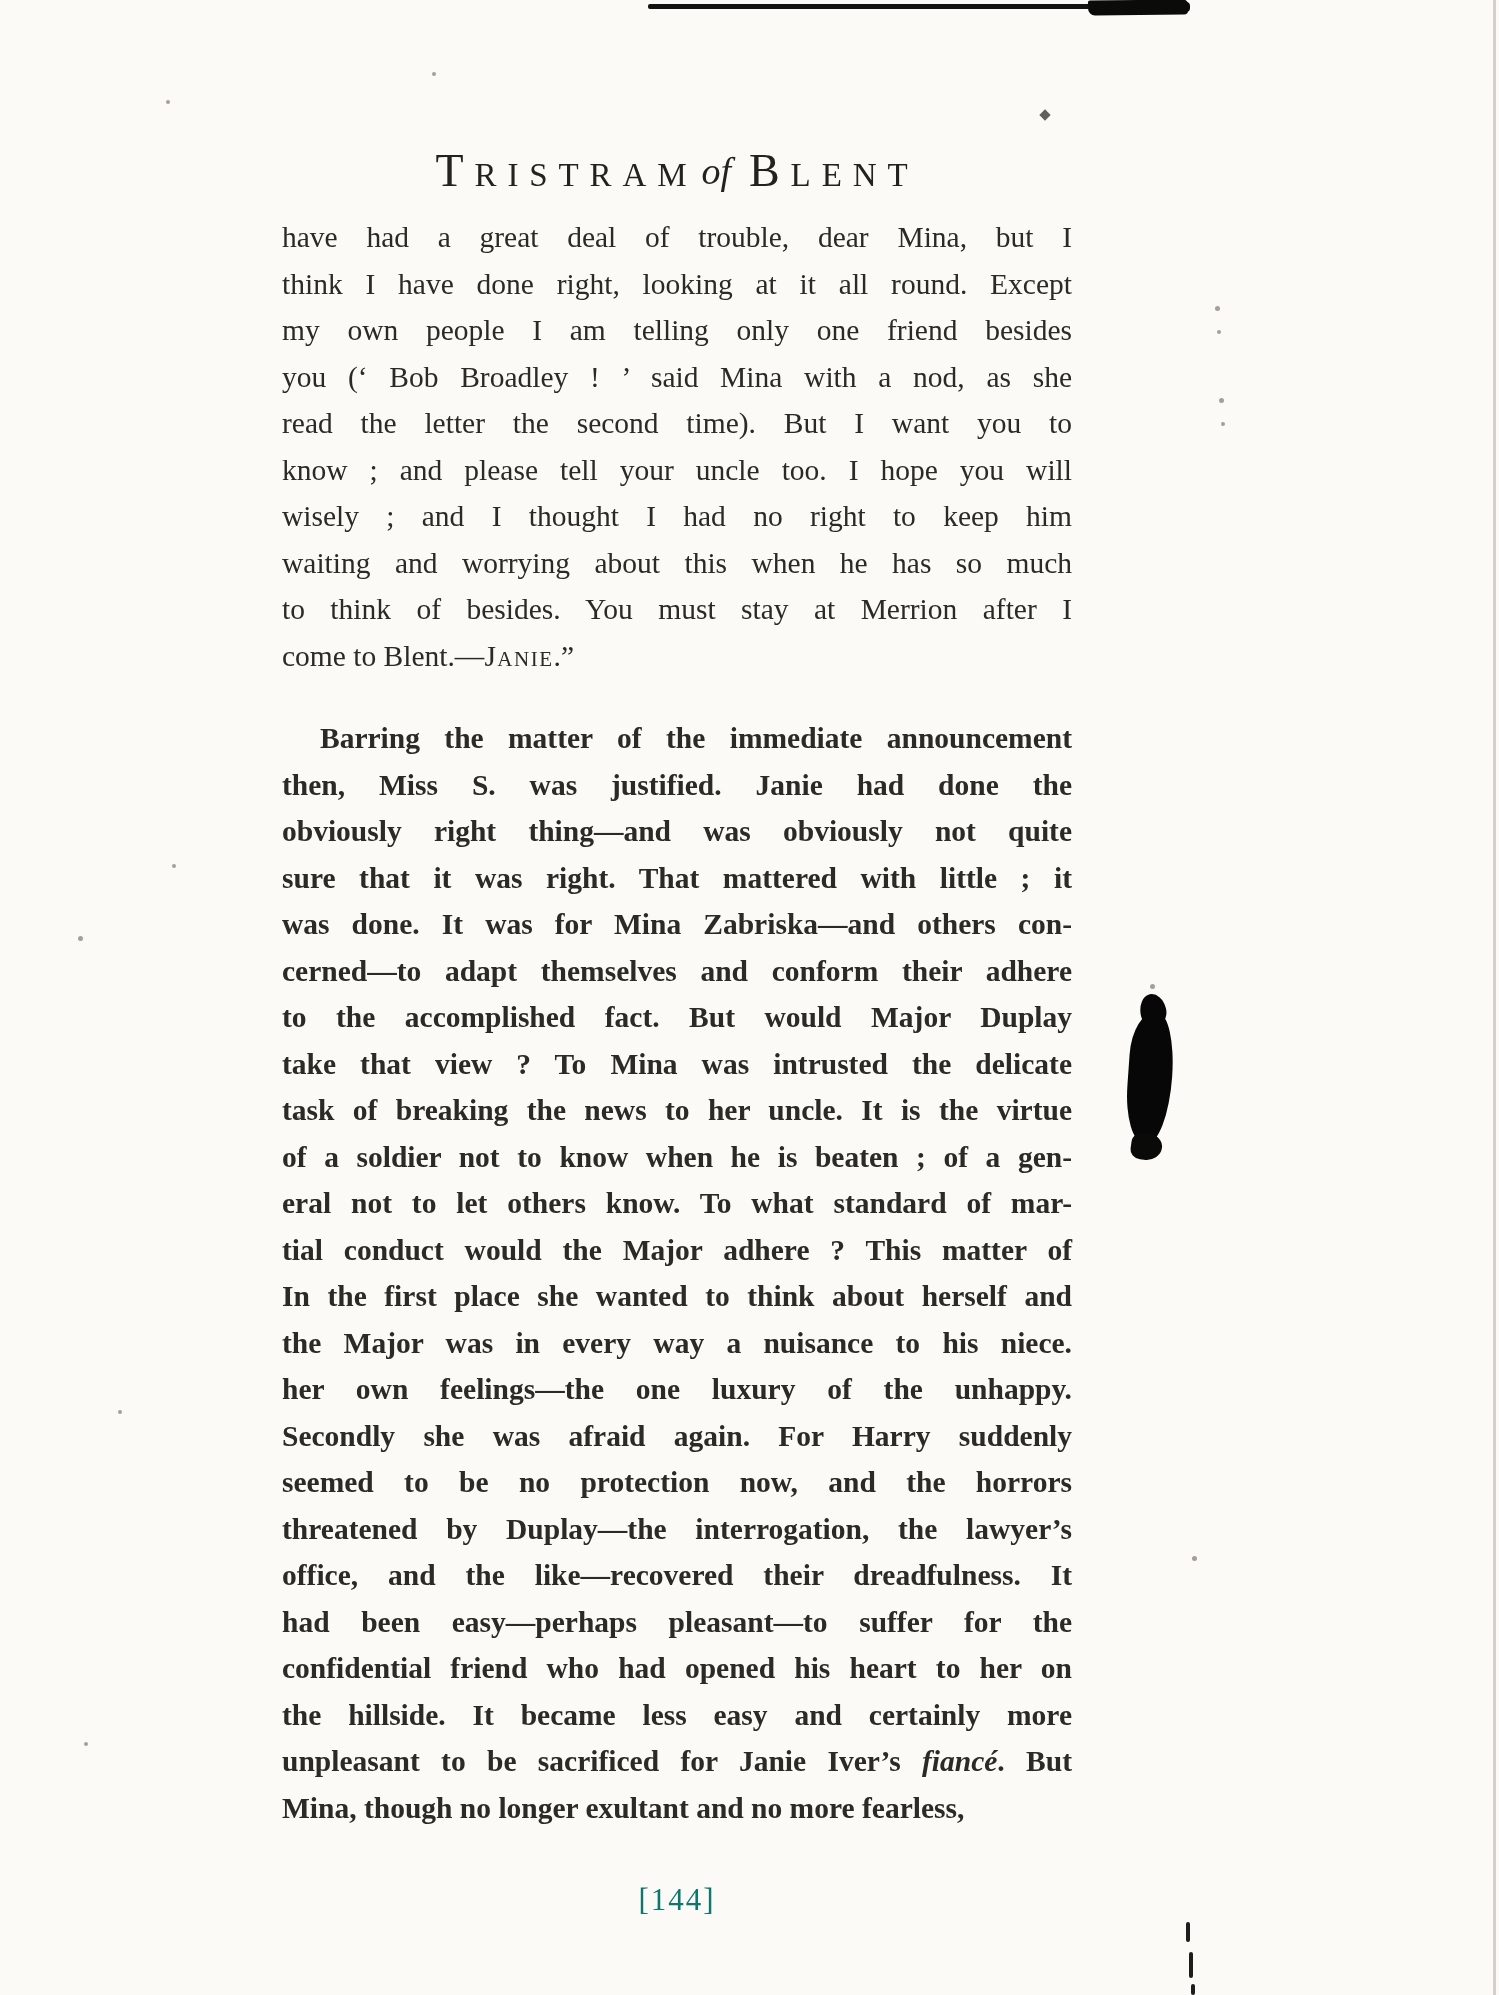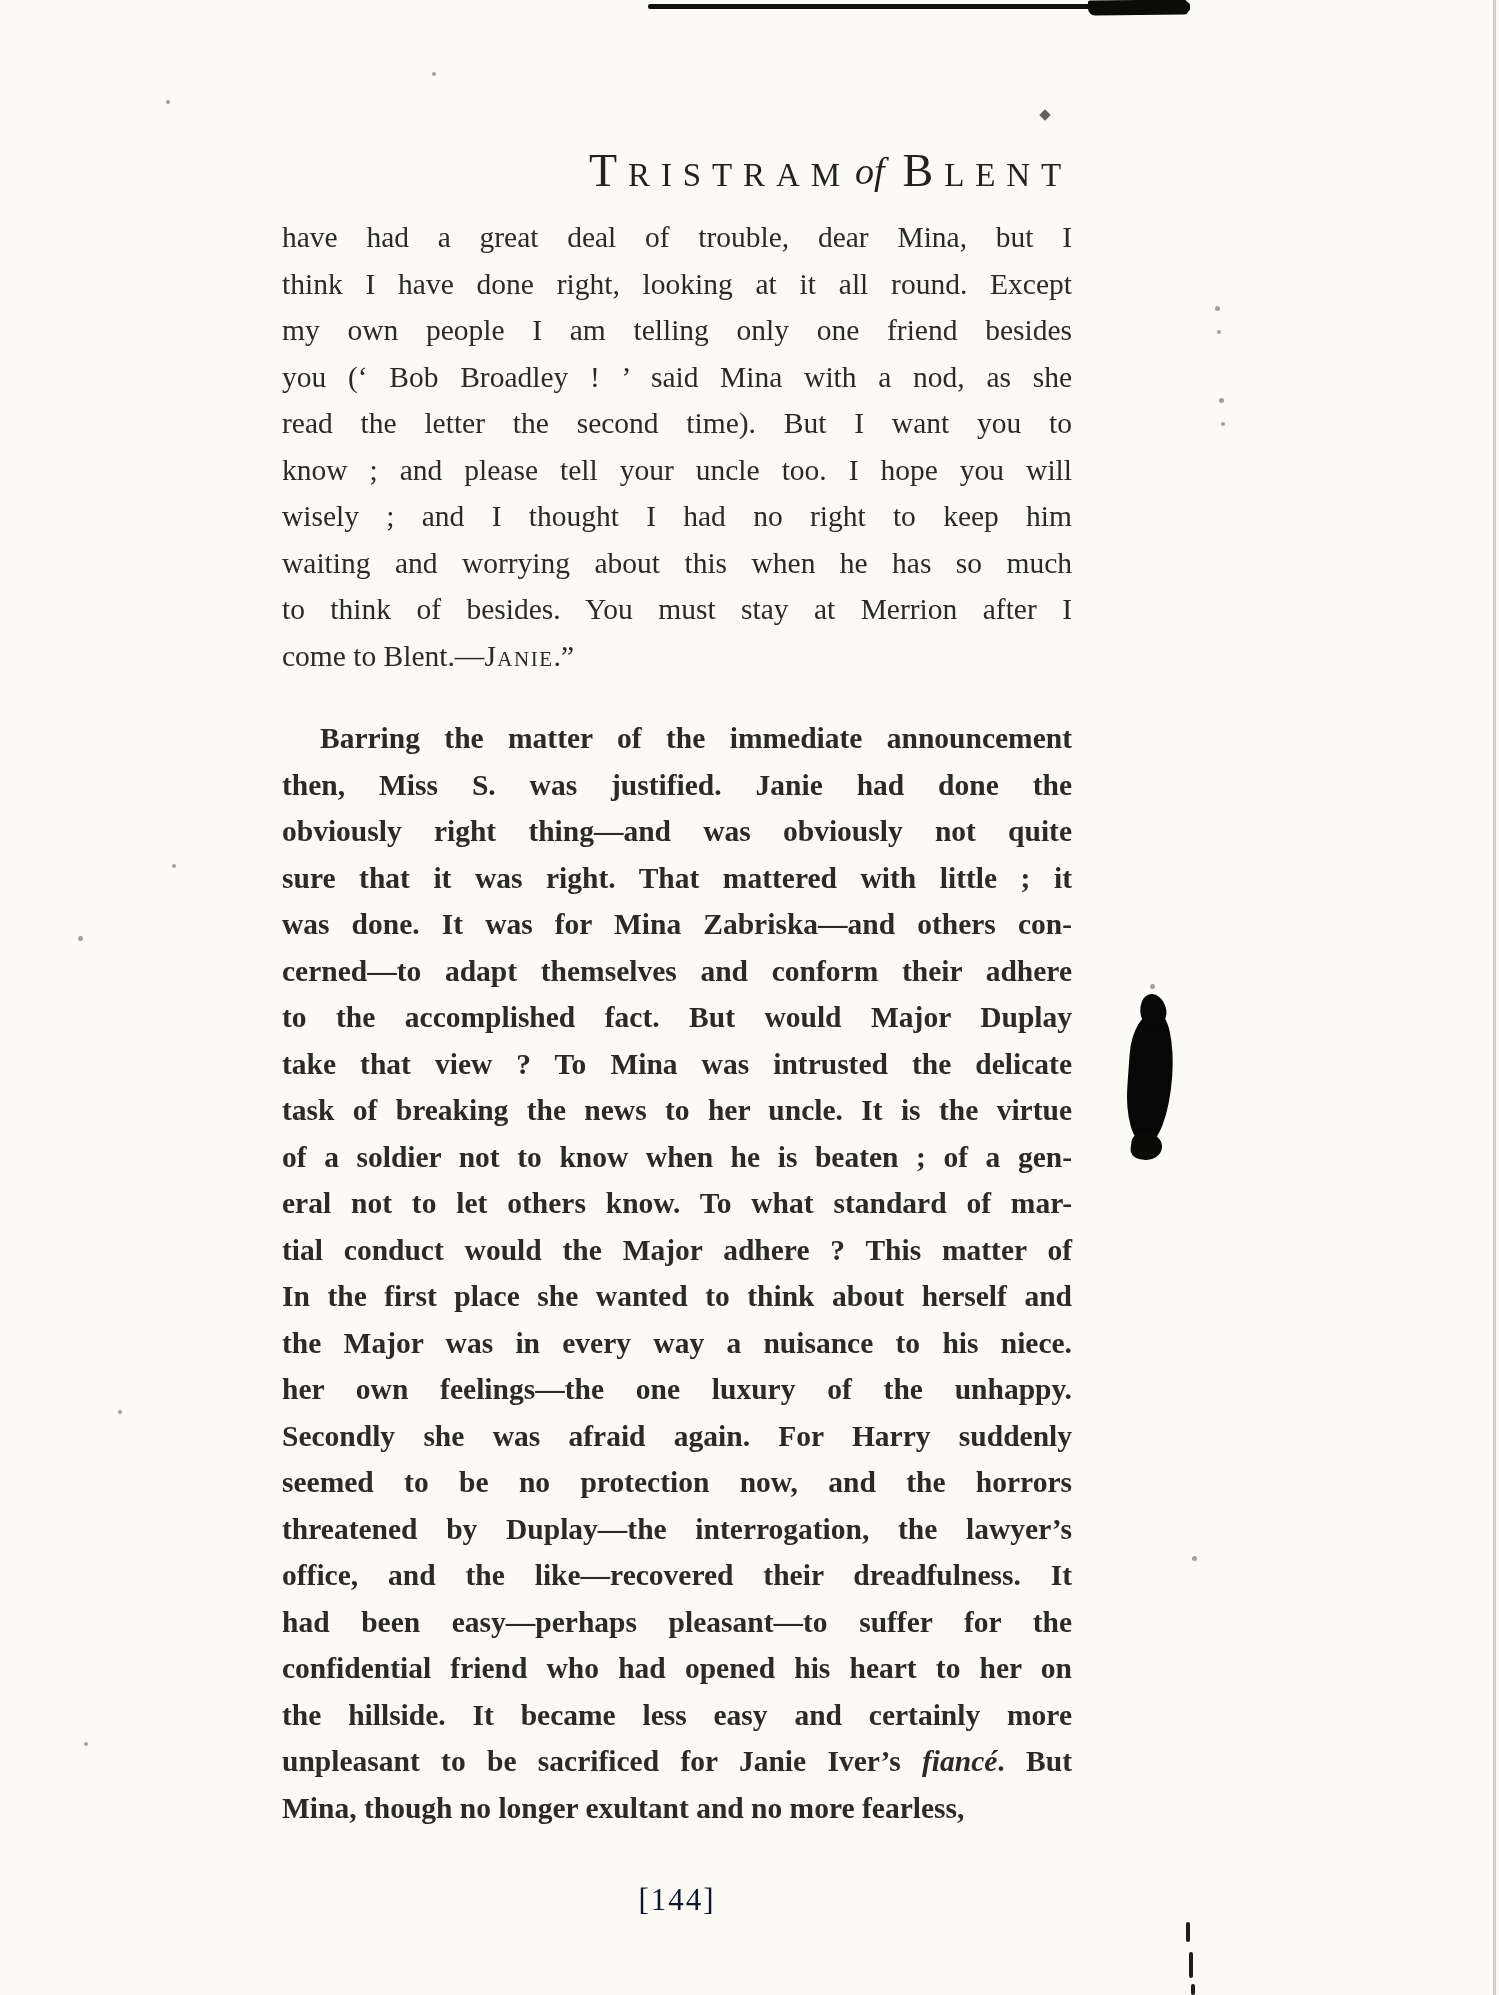--- a/index.html
+++ b/index.html
@@ -11,21 +11,21 @@
     background: #fbfaf6;
     overflow: hidden;
     font-family: "Liberation Serif", "DejaVu Serif", serif;
     color: #2b2a26;
   }
 
   
   .title-row {
     position: absolute;
     left: 282px; top: 144px; width: 790px;
-    text-align: right;
+    text-align: center;
     white-space: nowrap;
   }
   .tw {
     display: inline-block;
     text-transform: uppercase;
     font-size: 33px;
     letter-spacing: 0.33em;
     color: #23221e;
   }
   .tw::first-letter { font-size: 46px; }
@@ -60,21 +60,21 @@
   .smallcaps { font-variant: small-caps; letter-spacing: 1.5px; }
   .italic { font-style: italic; }
 
   
   .page-number {
     position: absolute;
     left: 282px; top: 1882px; width: 790px;
     text-align: center;
     font-size: 31px;
     letter-spacing: 2px;
-    color: #0f172a;
+    color: #0f766e;
   }
 
   
   .artifact { position: absolute; }
   .a-top-line { left: 648px; top: 4px; width: 540px; height: 5px; background: #121210; border-radius: 2px; }
   .a-top-blob { left: 1088px; top: 0; width: 100px; height: 15px; background: #0b0b0a; border-radius: 2px 5px 4px 7px; transform: rotate(-0.7deg); }
   .a-top-notch { left: 1180px; top: 2px; width: 10px; height: 10px; background: #0b0b0a; border-radius: 40%; }
   .a-diamond { left: 1041px; top: 111px; width: 8px; height: 8px; background: #45443f; transform: rotate(45deg); opacity: .85; }
 
   .a-blob-main { left: 1128px; top: 1012px; width: 44px; height: 132px; background: #070707;

